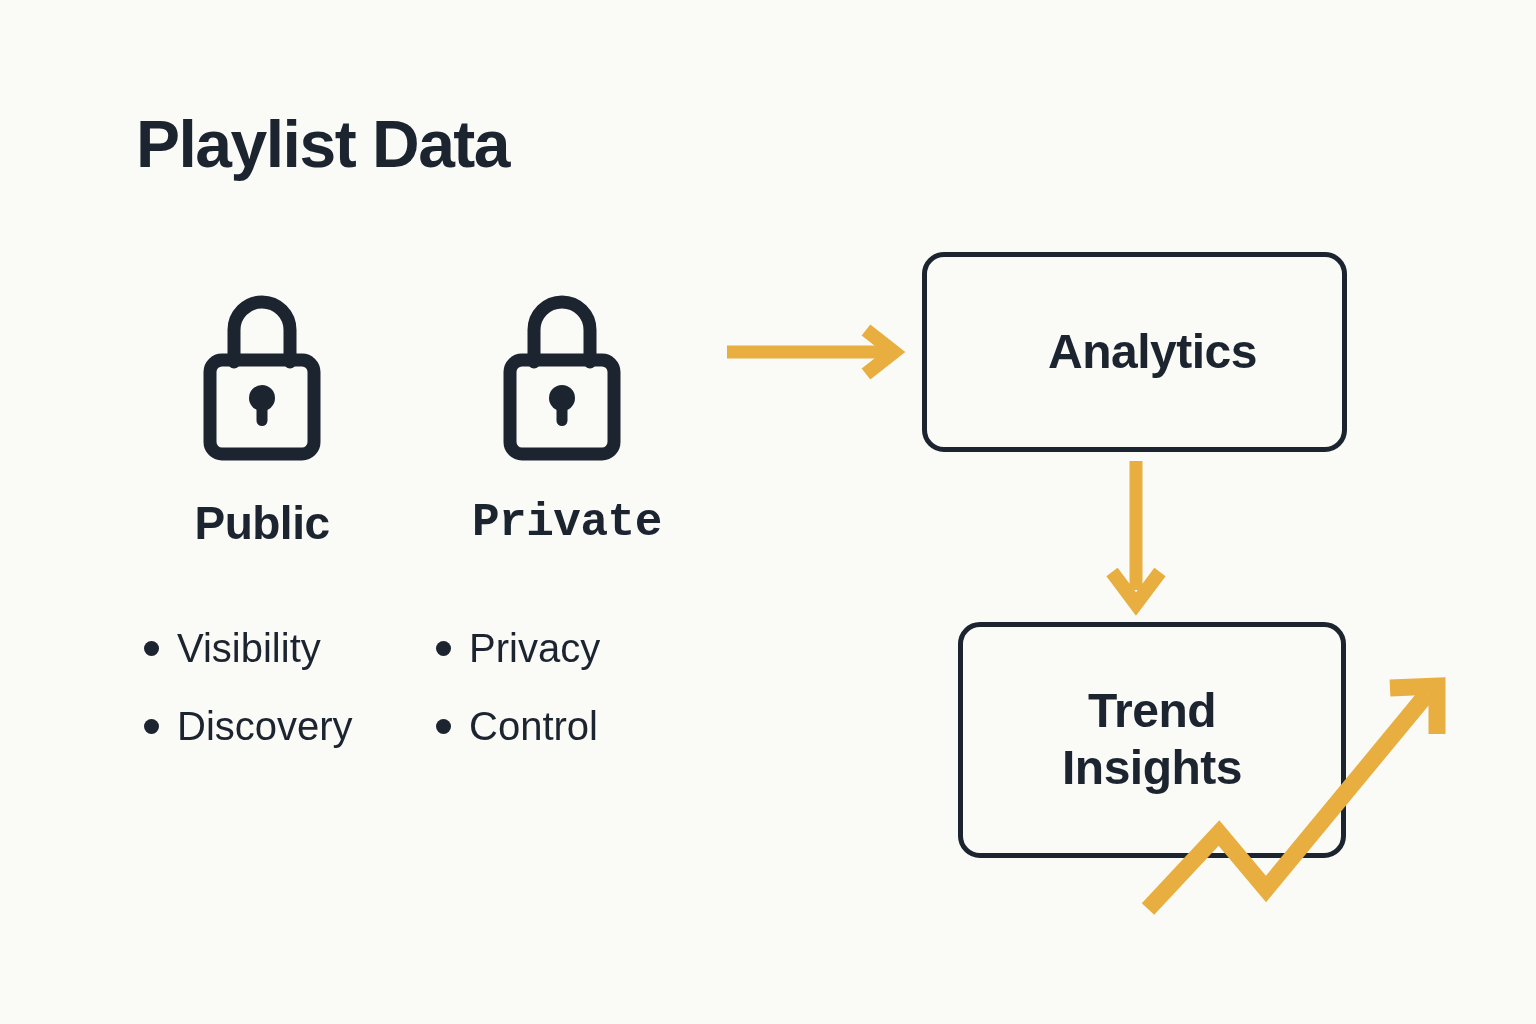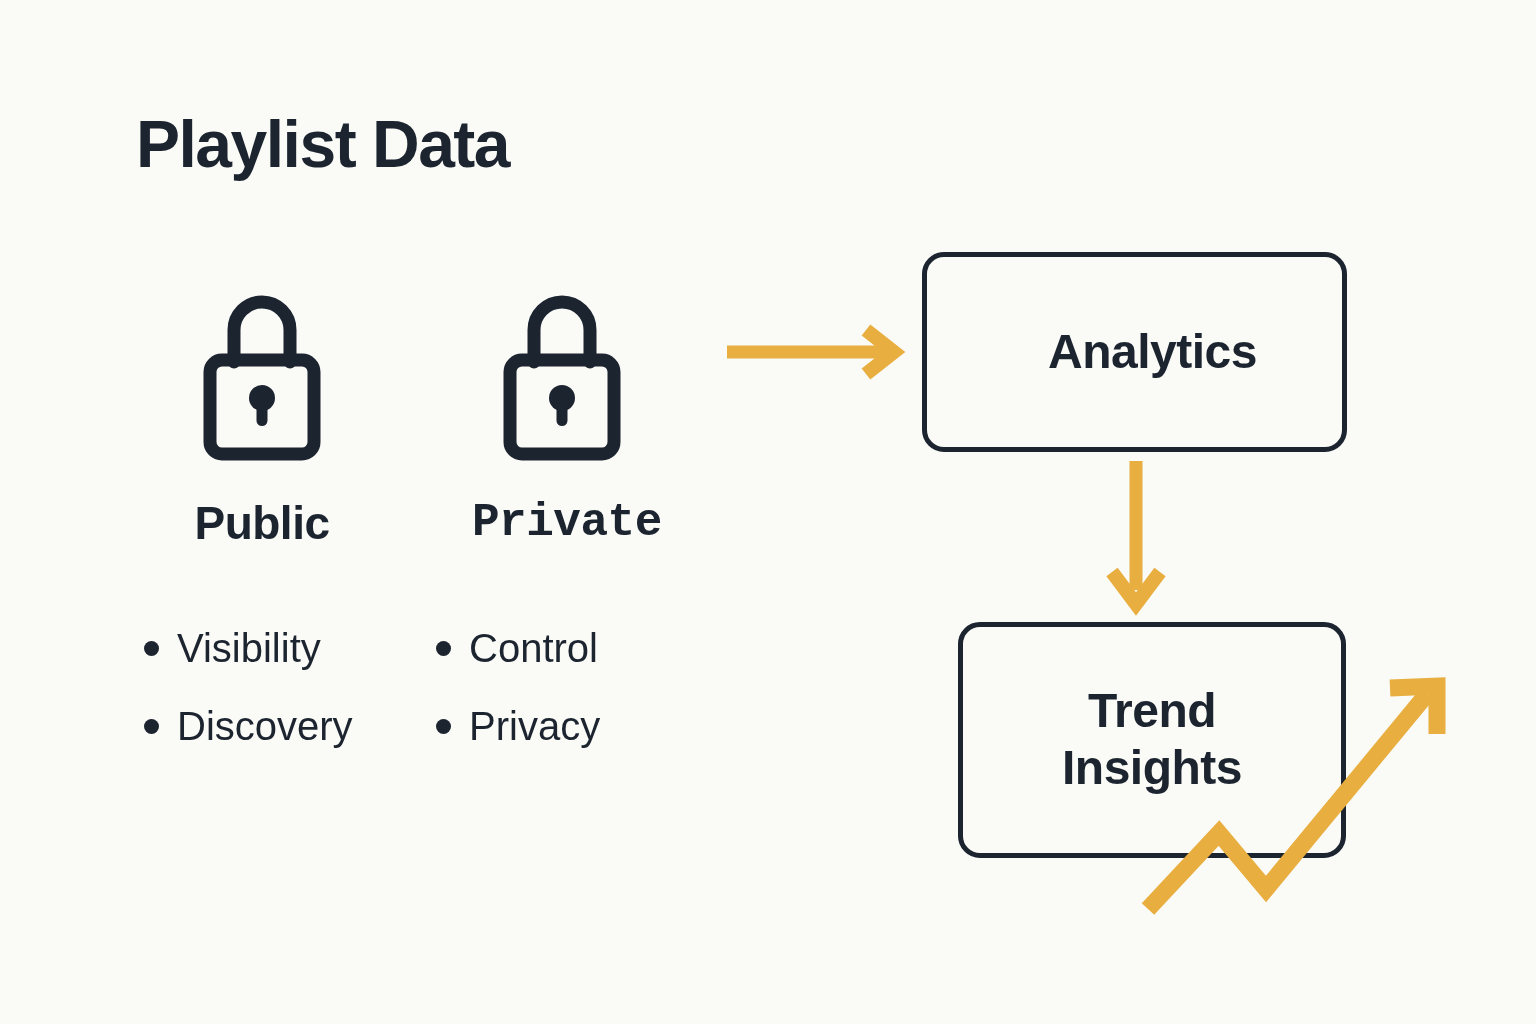--- a/index.html
+++ b/index.html
@@ -181,25 +181,25 @@
       </li>
       <li class="bullet-item">
         <span class="bullet-dot"></span>
         <span>Discovery</span>
       </li>
     </ul>
 
     <ul class="bullet-list" id="bullets-private">
       <li class="bullet-item">
         <span class="bullet-dot"></span>
+        <span>Privacy</span>
+      </li>
+      <li class="bullet-item">
+        <span class="bullet-dot"></span>
         <span>Control</span>
-      </li>
-      <li class="bullet-item">
-        <span class="bullet-dot"></span>
-        <span>Privacy</span>
       </li>
     </ul>
   </div>
 
   <svg id="arrows-layer" viewBox="0 0 1536 1024">
 
     <g>
       <line x1="727" y1="352" x2="884" y2="352" stroke="#E8AE3F" stroke-width="13" stroke-linecap="butt"></line>
       <polyline points="866,330 894,352 866,374" fill="none" stroke="#E8AE3F" stroke-width="14" stroke-linecap="butt" stroke-linejoin="miter"></polyline>
     </g>

